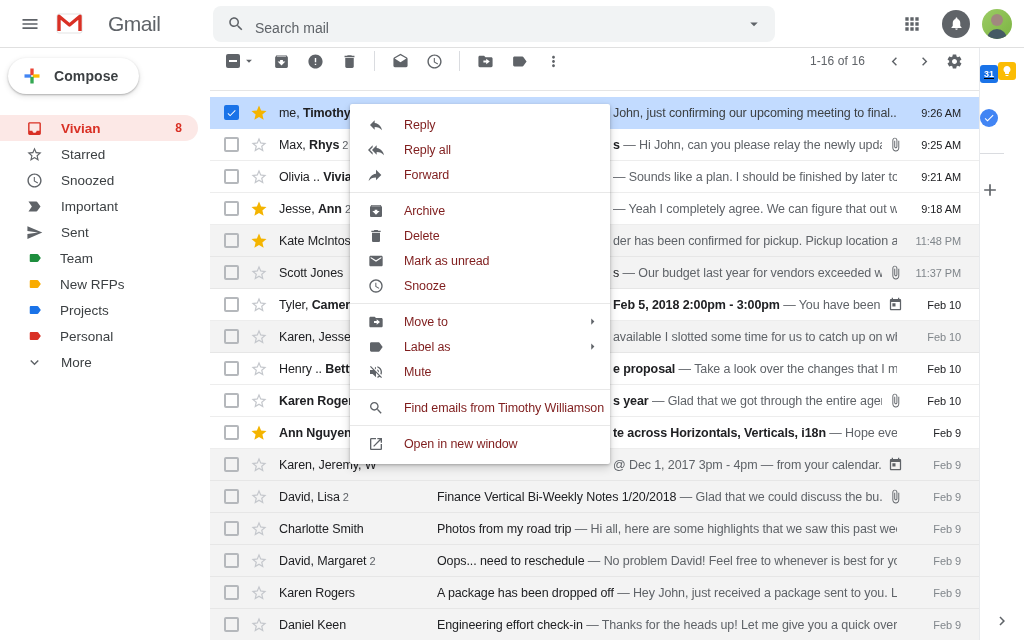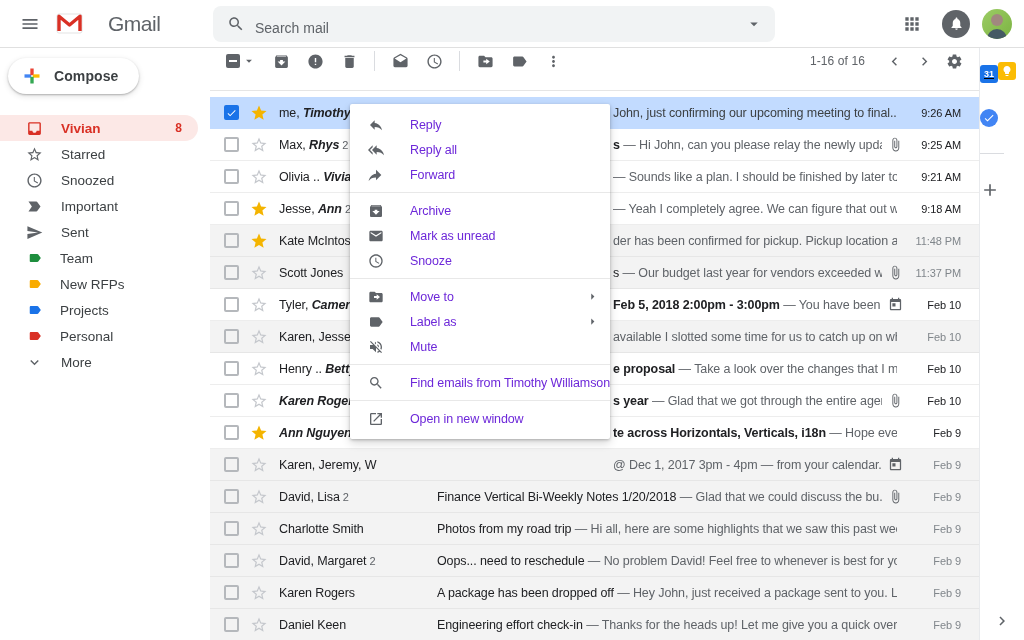--- a/index.html
+++ b/index.html
@@ -60,35 +60,35 @@
   .row.read { background: #f3f3f3; border-bottom-color: #e6e6e6; }
   .row.selected { background: #c2dbff; border-bottom-color: #c2dbff; }
   .cb { width: 15px; height: 15px; border: 2px solid #b5b8bc; border-radius: 2px; margin-right: 11px; flex: none; display: flex; align-items: center; justify-content: center; }
   .cb svg { width: 12px; height: 12px; fill: #fff; display: none; }
   .cb.checked { background: #1a73e8; border-color: #1a73e8; }
   .cb.checked svg { display: block; }
   .star { width: 18px; height: 18px; margin-right: 11px; flex: none; cursor: pointer; }
   .star svg { width: 18px; height: 18px; fill: #c4c7cc; }
   .star.on svg { fill: #f4b400; }
   .sender { width: 158px; flex: none; white-space: nowrap; overflow: hidden; color: #202124; }
-  .sender .sb { font-weight: bold; font-style: italic; }
+  .sender .sb { font-weight: bold; }
   .sender .cnt { color: #5f6368; font-size: 11px; margin-left: 3px; }
   .subjwrap { flex: 1; min-width: 0; white-space: nowrap; overflow: hidden; color: #5f6368; }
   .subj { color: #202124; }
   .row:not(.read) .subj { font-weight: bold; }
   .row.selected .snip { color: #3c4043; }
   .offset .subjwrap { padding-left: 176px; }
   .rowicons { flex: none; margin: 0 2px 0 6px; display: flex; align-items: center; }
   .rowicons svg { width: 15px; height: 15px; fill: #5f6368; }
   .time { flex: none; width: 74px; text-align: right; padding-right: 18px; font-size: 11px; color: #80868b; white-space: nowrap; }
   .row:not(.read) .time { font-weight: normal; color: #202124; }
 
   
   .menu { position: absolute; left: 350px; top: 104px; width: 260px; background: #fff; border-radius: 2px; box-shadow: 0 1px 3px rgba(0,0,0,.24), 0 4px 10px rgba(0,0,0,.16); padding: 8px 0; z-index: 30; }
-  .menu-item { height: 25px; display: flex; align-items: center; gap: 26px; padding: 0 10px 0 18px; font-size: 12.5px; color: #6d28d9; letter-spacing: -0.1px; cursor: pointer; white-space: nowrap; }
+  .menu-item { height: 25px; display: flex; align-items: center; gap: 20px; padding: 0 10px 0 18px; font-size: 12.5px; color: #7f1d1d; letter-spacing: -0.1px; cursor: pointer; white-space: nowrap; }
   .menu-item svg.mi { width: 16px; height: 16px; fill: #5f6368; flex: none; }
   .menu-item .subarrow { margin-left: auto; width: 15px; height: 15px; fill: #5f6368; flex: none; }
   .menu-sep { height: 1px; background: #e8e8e8; margin: 5px 0; }
 
   
   .rightpanel { width: 45px; flex: none; border-left: 1px solid #e8eaed; background: #fff; display: flex; flex-direction: column; align-items: center; padding-top: 14px; position: relative; }
   .rp-item { margin-bottom: 26px; cursor: pointer; border: none; background: none; padding: 0; text-decoration: underline; }
   .cal-tile { width: 18px; height: 18px; background: #1a73e8; border-radius: 3px; color: #fff; font-size: 9px; font-weight: bold; display: flex; align-items: center; justify-content: center; }
   .keep-tile { width: 18px; height: 18px; background: #fbbc04; border-radius: 3px; display: flex; align-items: center; justify-content: center; }
   .keep-tile svg { width: 12px; height: 12px; fill: #fff; }
@@ -565,20 +565,26 @@
     </div>
     <div class="menu-sep"></div>
     <div class="menu-item">
       <svg class="mi" viewBox="0 0 24 24">
         <path d="M20.54 5.23L19.15 3.55C18.88 3.21 18.47 3 18 3H6c-.47 0-.88.21-1.16.55L3.46 5.23C3.17 5.57 3 6.02 3 6.5V19c0 1.1.9 2 2 2h14c1.1 0 2-.9 2-2V6.5c0-.48-.17-.93-.46-1.27zM12 17.5L6.5 12H10v-2h4v2h3.5L12 17.5zM5.12 5l.81-1h12l.94 1H5.12z"></path>
       </svg>
       <span>Archive</span>
     </div>
     <div class="menu-item">
       <svg class="mi" viewBox="0 0 24 24">
+        <path d="M6 19c0 1.1.9 2 2 2h8c1.1 0 2-.9 2-2V7H6v12zM19 4h-3.5l-1-1h-5l-1 1H5v2h14V4z"></path>
+      </svg>
+      <span>Delete</span>
+    </div>
+    <div class="menu-item">
+      <svg class="mi" viewBox="0 0 24 24">
         <path d="M20 4H4c-1.1 0-1.99.9-1.99 2L2 18c0 1.1.9 2 2 2h16c1.1 0 2-.9 2-2V6c0-1.1-.9-2-2-2zm0 4l-8 5-8-5V6l8 5 8-5v2z"></path>
       </svg>
       <span>Mark as unread</span>
     </div>
     <div class="menu-item">
       <svg class="mi" viewBox="0 0 24 24">
         <path d="M11.99 2C6.47 2 2 6.48 2 12s4.47 10 9.99 10C17.52 22 22 17.52 22 12S17.52 2 11.99 2zM12 20c-4.42 0-8-3.58-8-8s3.58-8 8-8 8 3.58 8 8-3.58 8-8 8zm.5-13H11v6l5.25 3.15.75-1.23-4.5-2.67z"></path>
       </svg>
       <span>Snooze</span>
     </div>

